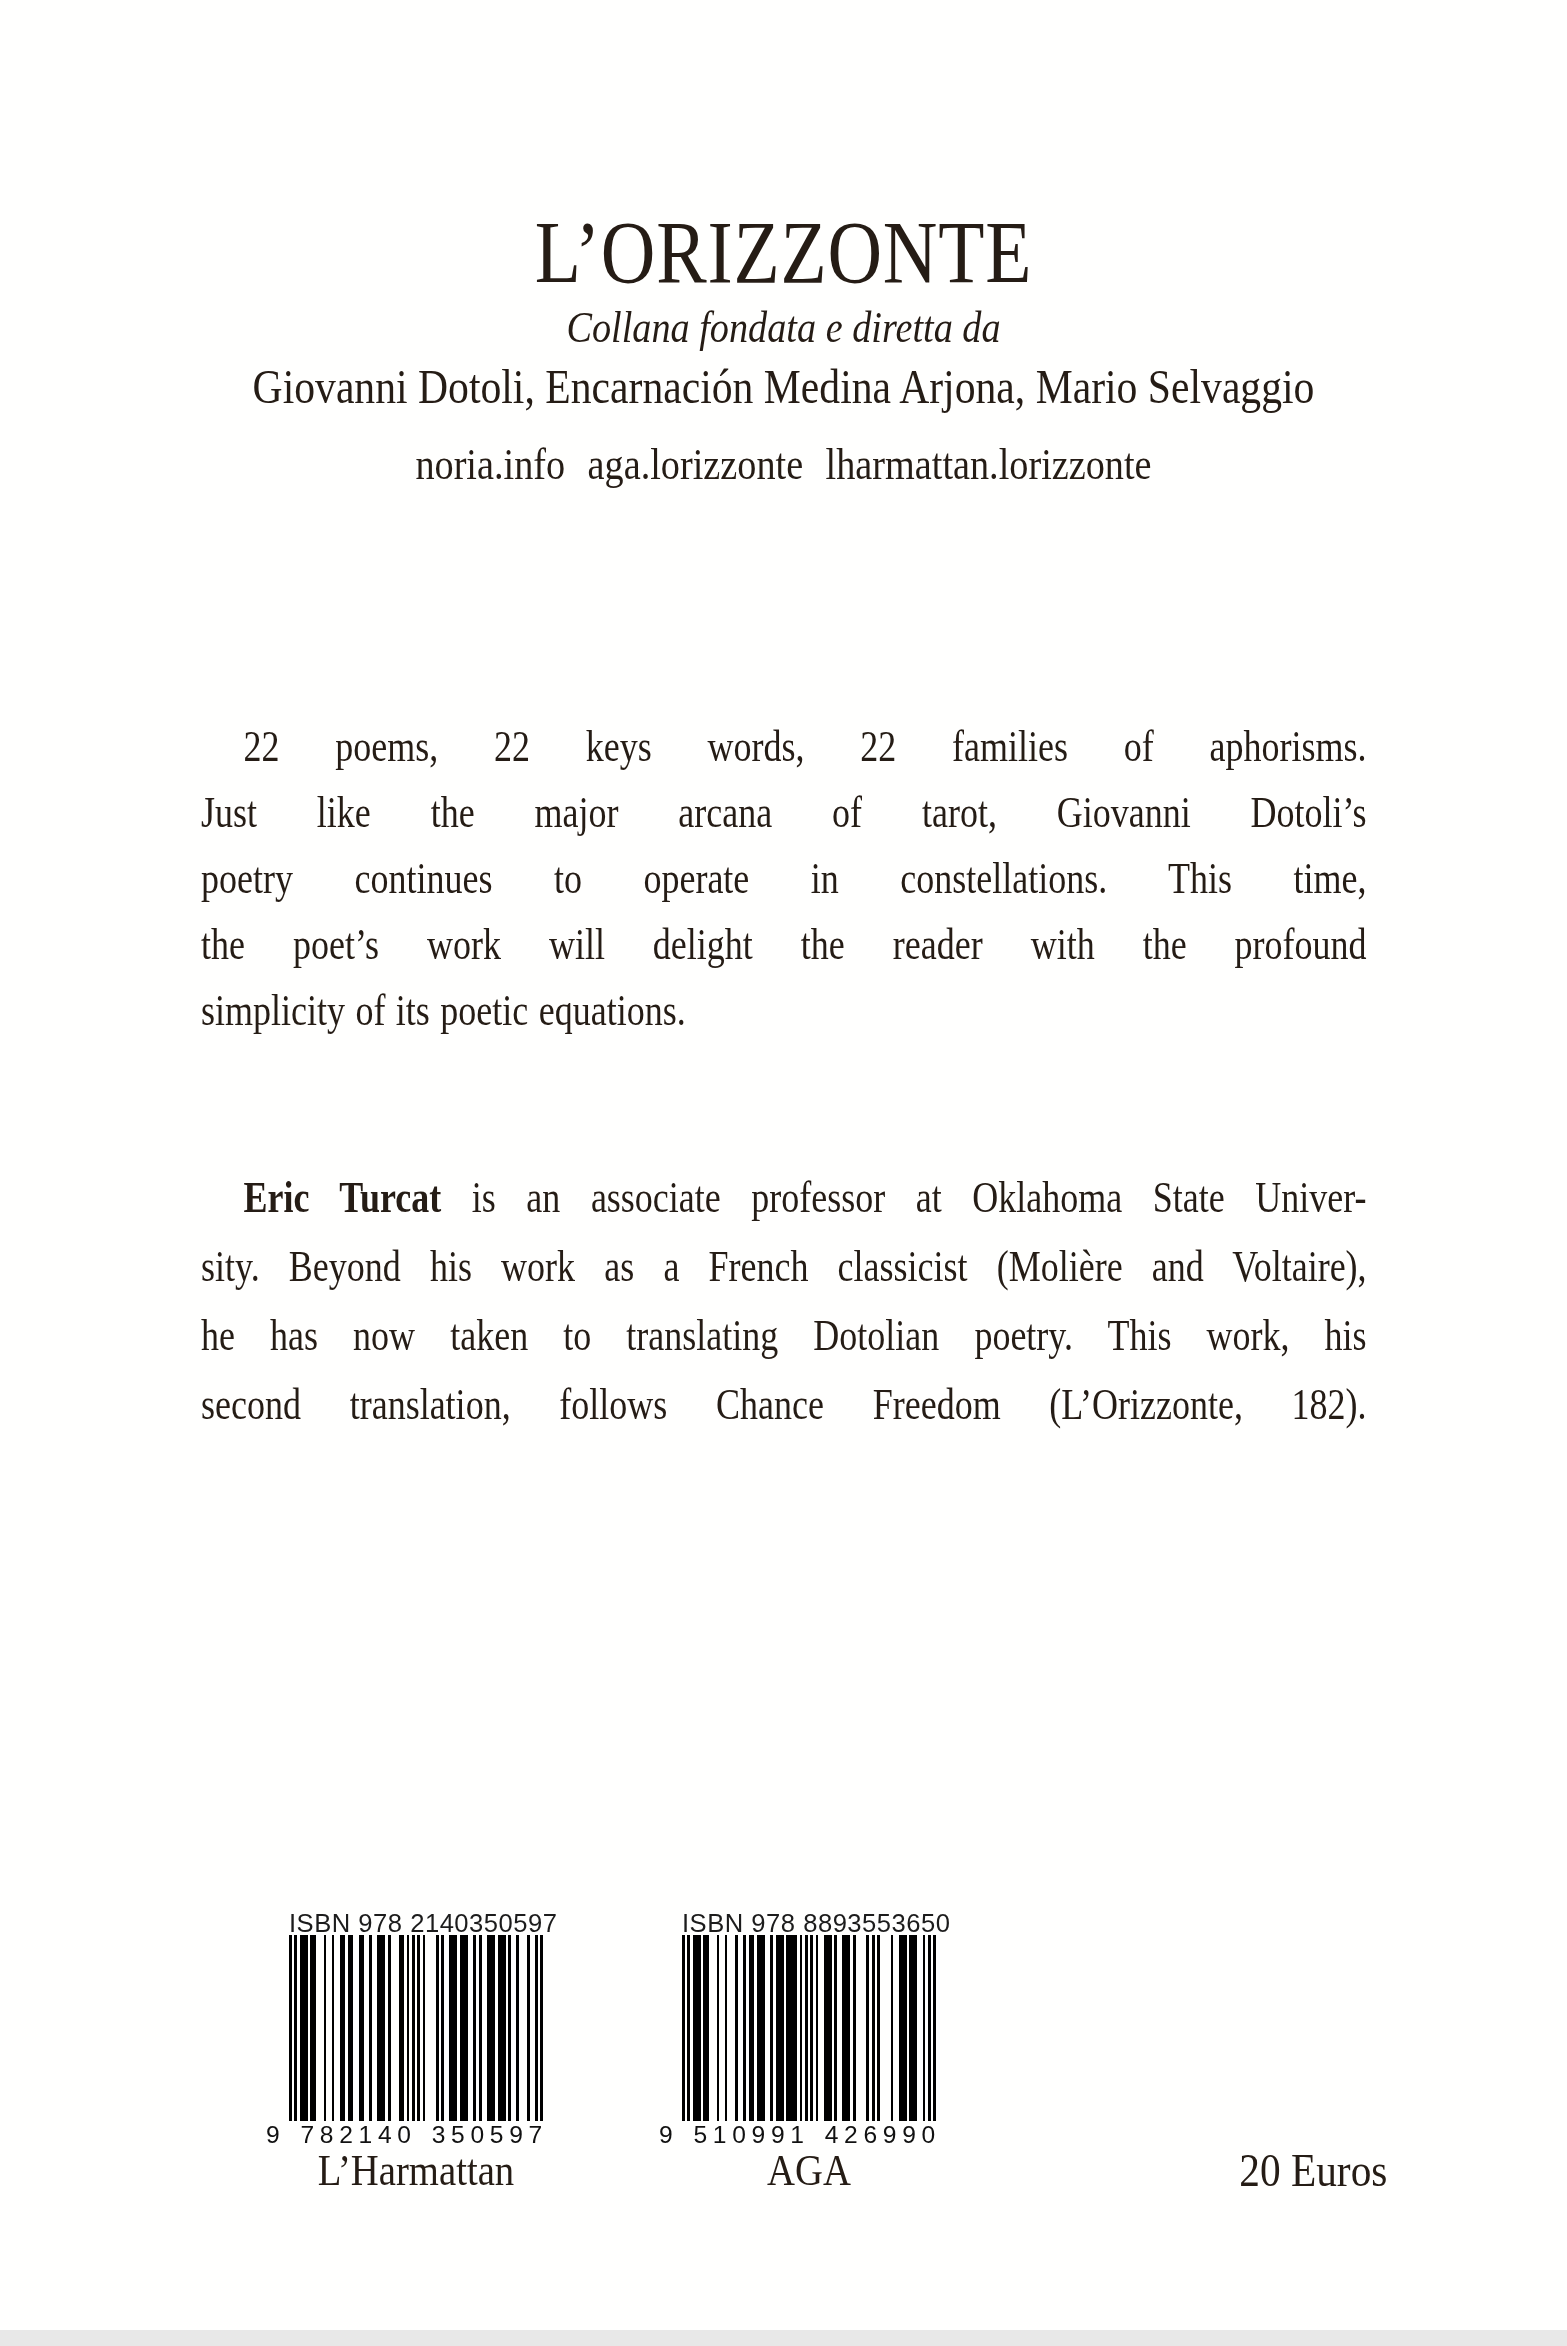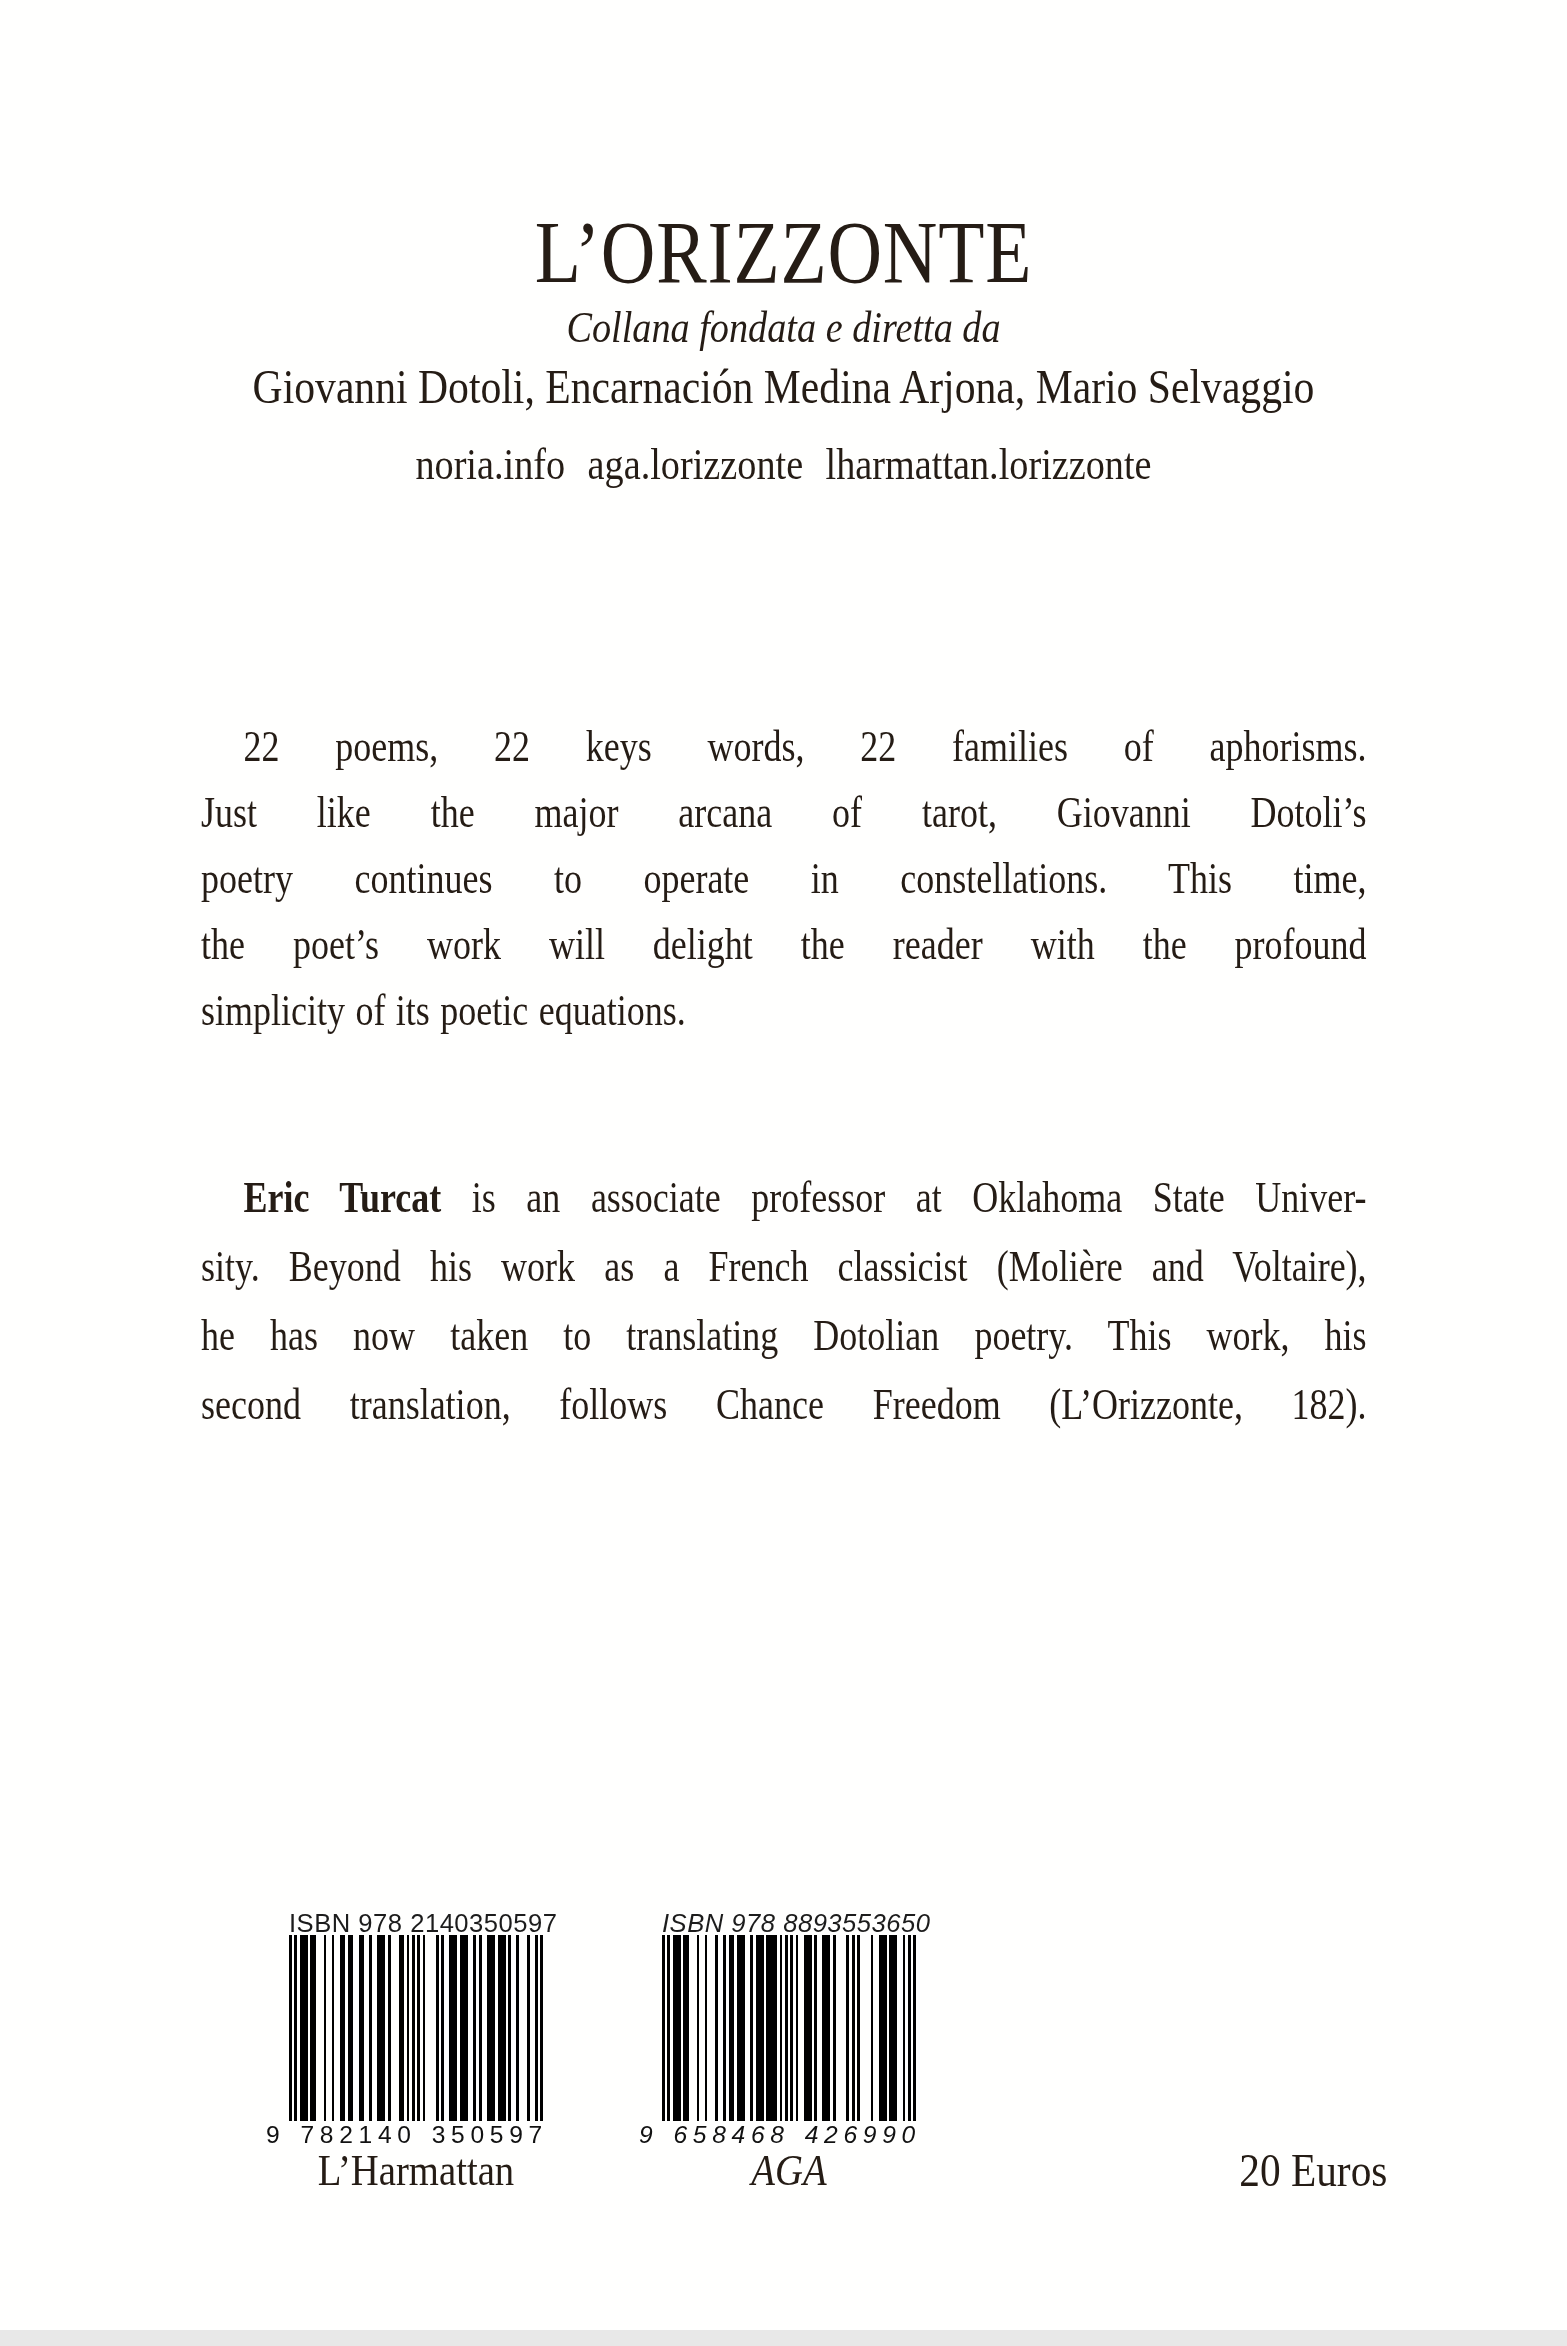--- a/index.html
+++ b/index.html
@@ -36,21 +36,21 @@
   .bio{top:1163px;}
   .blurb .ln{height:66px;line-height:66px;}
   .bio .ln{height:69px;line-height:69px;}
   .ln{text-align:justify;text-align-last:justify;text-justify:inter-word;white-space:nowrap;}
   .ln.last{text-align-last:left;}
   .ln.indent{padding-left:53px;}
   .bold{font-weight:700;}
   
   .bc{top:1908px;width:284px;height:295px;margin-left:48px;}
   .bc-left{left:218px;}
-  .bc-right{left:591px;font-style:italic;}
+  .bc-right{left:611px;}
   .bc .isbn{
     position:absolute;top:0;left:23px;width:261px;
     font-family:"Liberation Sans", sans-serif;font-size:25.6px;line-height:1.2;
     color:#1c1c1c;letter-spacing:0.5px;white-space:nowrap;
   }
   .bc .bars{position:absolute;top:27.4px;left:23px;width:254px;height:202px;}
   .bc .bars svg{display:block;width:100%;height:100%;}
   .bc .digits{
     position:absolute;top:213px;left:0;width:282px;
     display:flex;justify-content:space-between;align-items:baseline;
@@ -206,21 +206,21 @@
           <rect x="85" y="0" width="1" height="92" fill="#000000"></rect>
           <rect x="86" y="0" width="1" height="92" fill="#000000"></rect>
           <rect x="87" y="0" width="1" height="92" fill="#000000"></rect>
           <rect x="90" y="0" width="1" height="92" fill="#000000"></rect>
           <rect x="92" y="0" width="1" height="100" fill="#000000"></rect>
           <rect x="94" y="0" width="1" height="100" fill="#000000"></rect>
         </svg>
       </div>
     <div class="digits">
       <span>9</span>
-      <span>658468</span>
+      <span>510991</span>
       <span>426990</span>
     </div>
     <div class="publisher">AGA</div>
   </div>
 
   <div class="abs price">20 Euros</div>
 
 </div>
 
 

